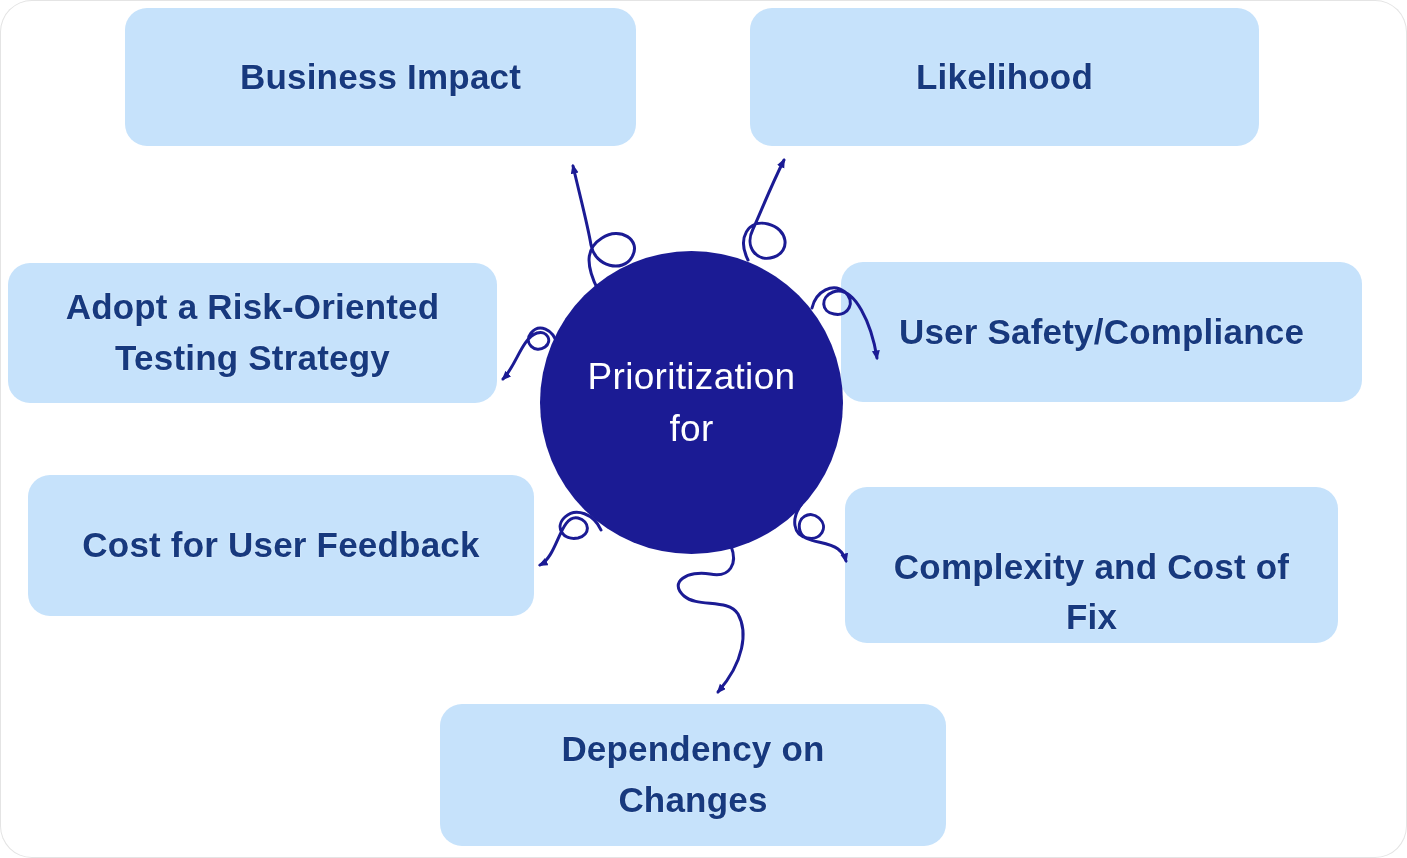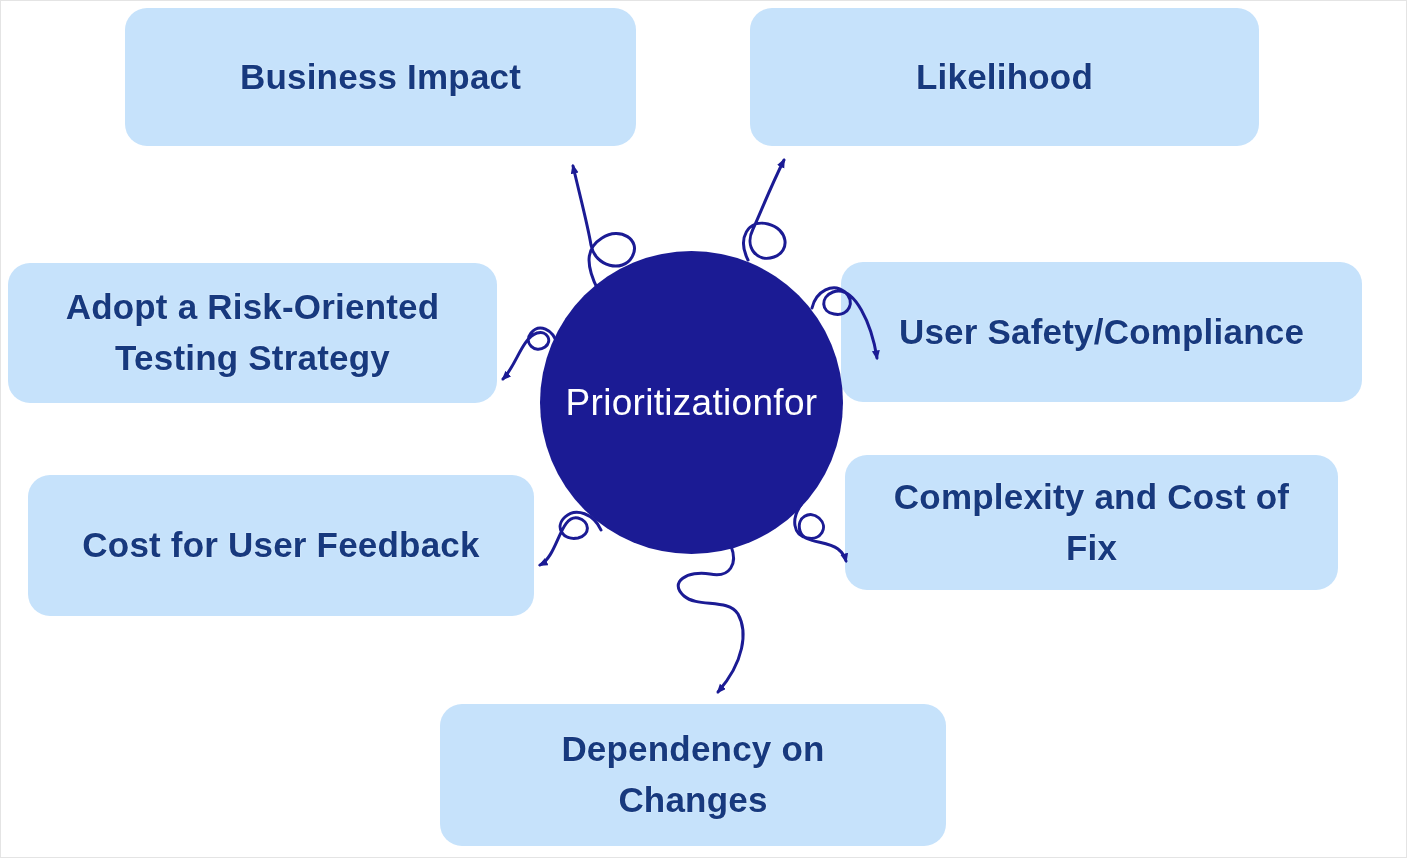--- a/index.html
+++ b/index.html
@@ -8,20 +8,21 @@
     background: #ffffff;
     font-family: "Liberation Sans", "DejaVu Sans", sans-serif;
   }
   .canvas {
     position: relative;
     width: 1407px;
     height: 858px;
     background: var(--background, #ffffff);
     overflow: hidden;
     box-shadow: inset 0 0 0 1px #e4e4e4;
+    border-radius: 32px;
   }
   .node {
     position: absolute;
     background: var(--node-fill, #c6e2fb);
     border-radius: 22px;
     display: flex;
     align-items: center;
     justify-content: center;
     text-align: center;
   }
@@ -36,21 +37,21 @@
   }
   .center-circle {
     position: absolute;
     left: 540px;
     top: 251px;
     width: 303px;
     height: 303px;
     border-radius: 50%;
     background: var(--center-fill, #1b1b94);
     display: flex;
-    flex-direction: row;
+    flex-direction: column;
     align-items: center;
     justify-content: center;
     text-align: center;
   }
   .center-circle .line {
     color: var(--center-text, #ffffff);
     font-size: 37px;
     font-weight: 500;
     line-height: 1.38;
     letter-spacing: 0.3px;
@@ -70,21 +71,21 @@
   svg.arrows .arrowhead-shape {
     fill: var(--arrow, #1b1b94);
   }
 
   
   .pos-business   { left: 125px; top:   8px; width: 511px; height: 138px; }
   .pos-likelihood { left: 750px; top:   8px; width: 509px; height: 138px; }
   .pos-risk       { left:   8px; top: 263px; width: 489px; height: 140px; }
   .pos-safety     { left: 841px; top: 262px; width: 521px; height: 140px; }
   .pos-feedback   { left:  28px; top: 475px; width: 506px; height: 141px; }
-  .pos-complexity { left: 845px; top: 455px; width: 493px; height: 135px; }
+  .pos-complexity { left: 845px; top: 487px; width: 493px; height: 156px; align-items: flex-end; }
   .pos-dependency { left: 440px; top: 704px; width: 506px; height: 142px; }
 </style>
 </head>
 <body>
 
 <div class="canvas">
 
   <div class="node pos-business">
     <span class="label">Business Impact</span>
   </div>

